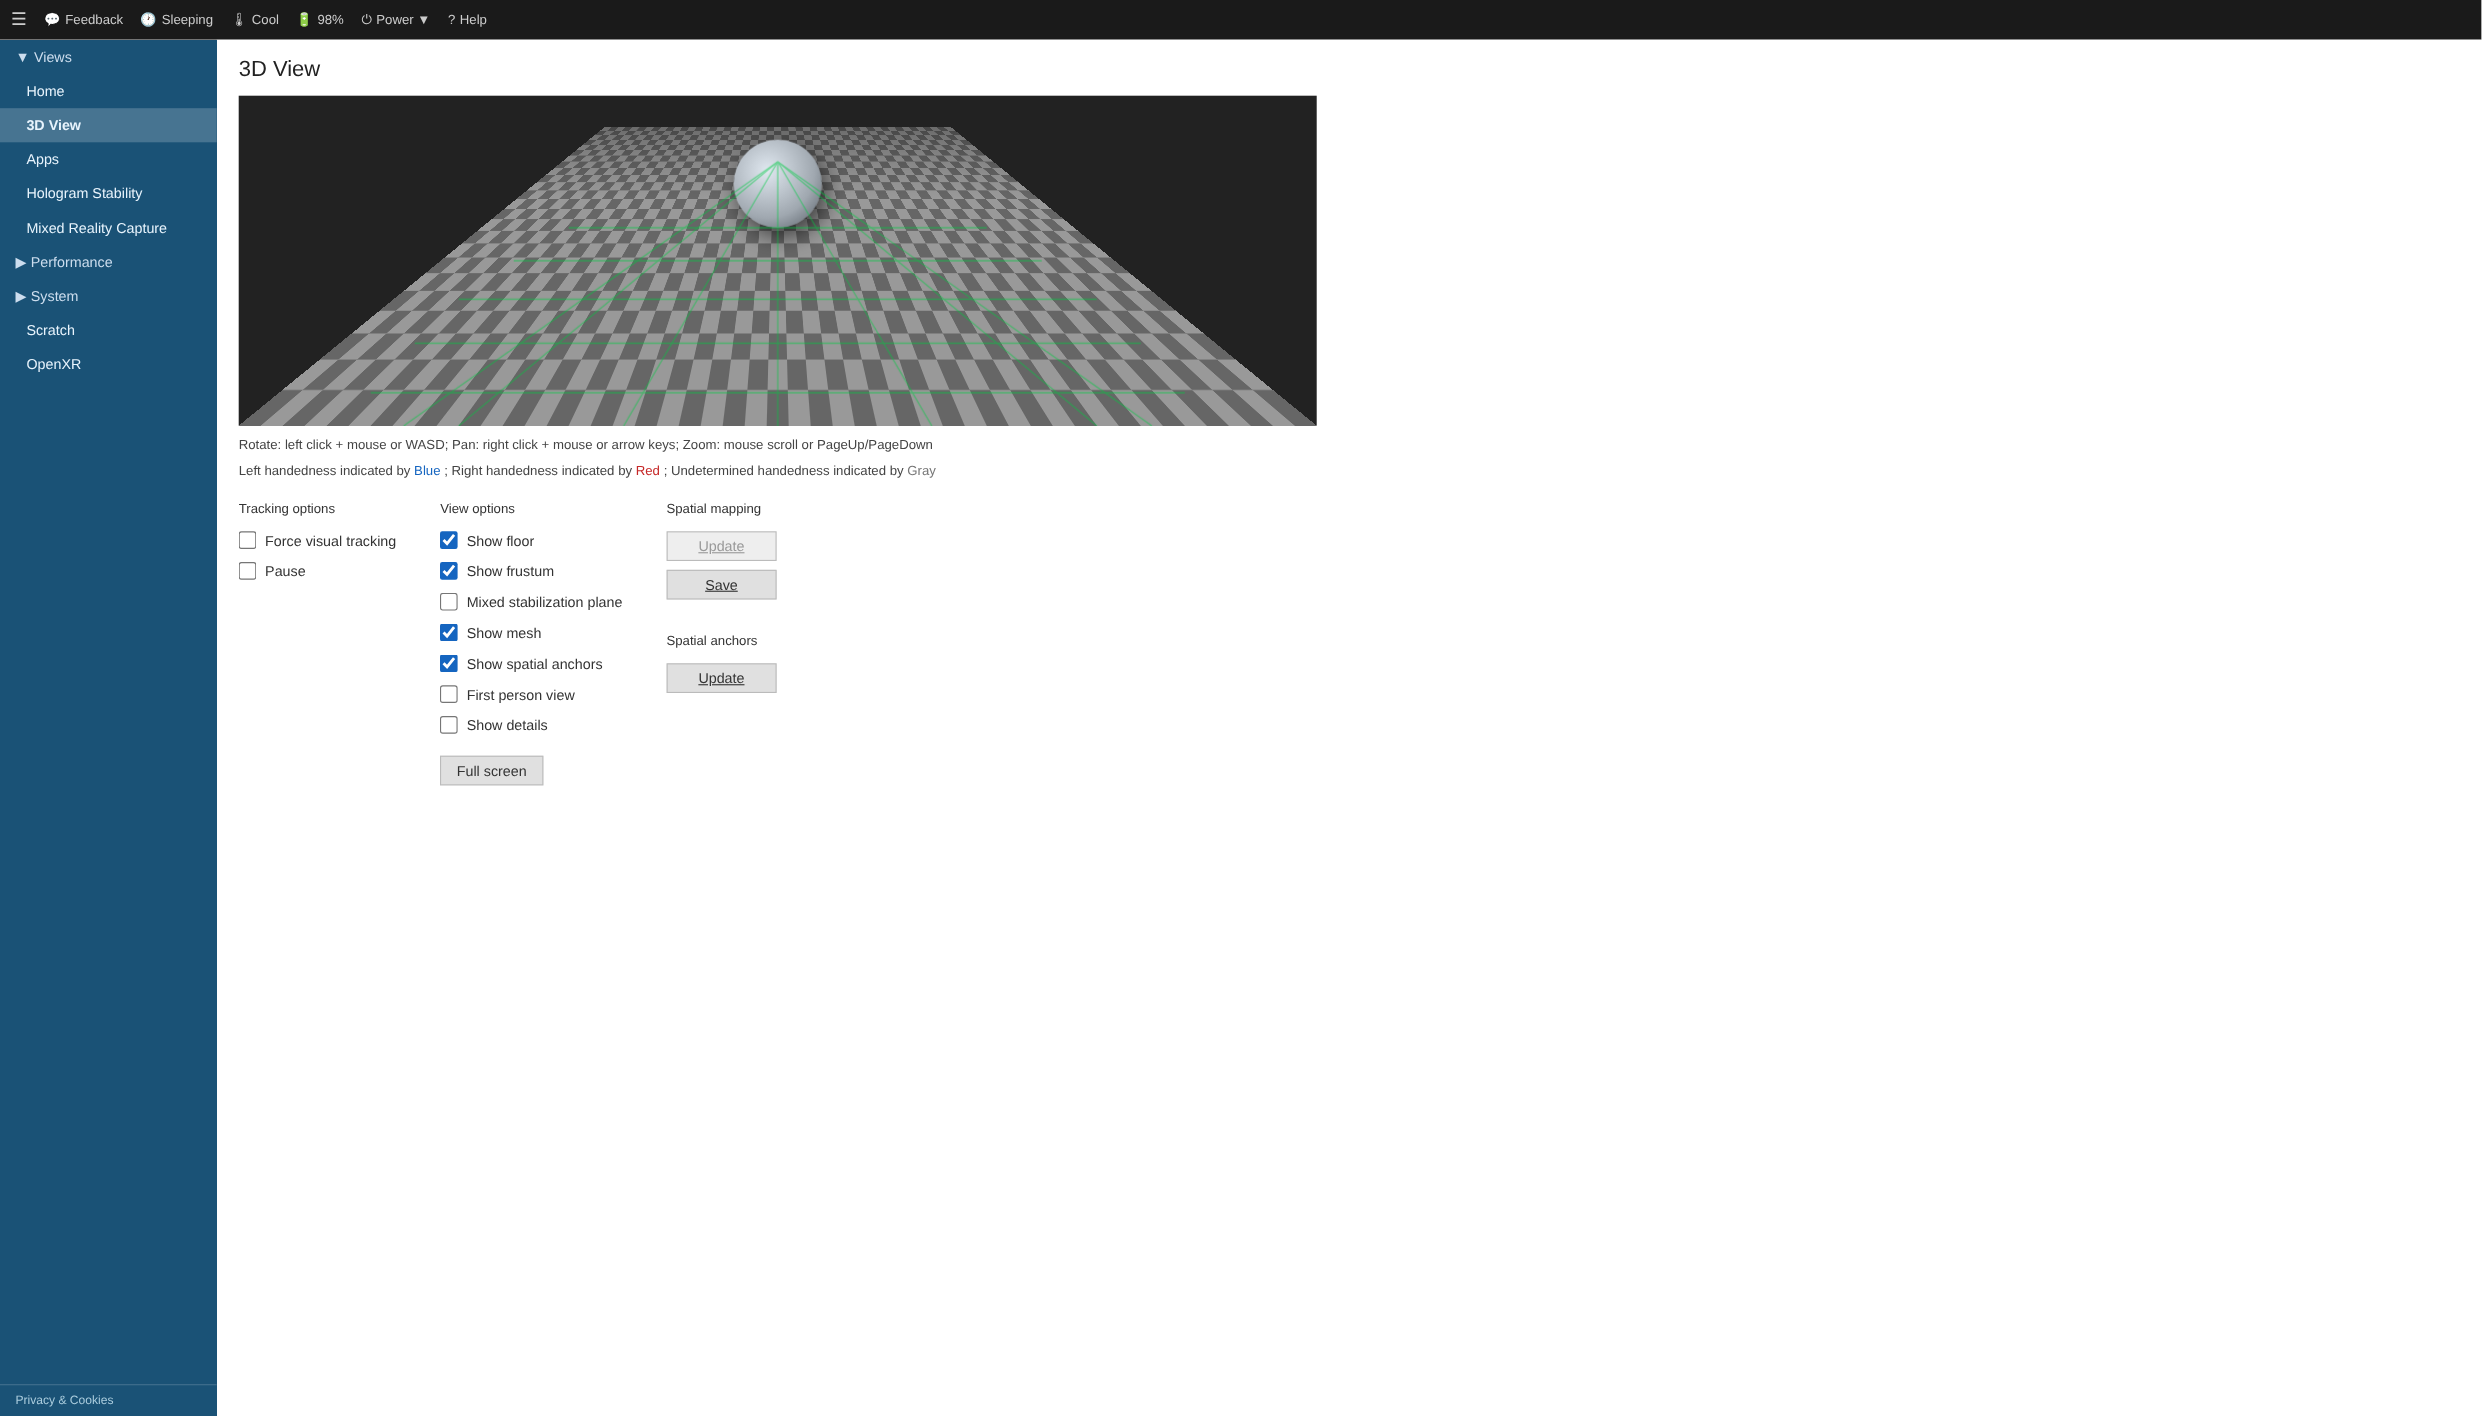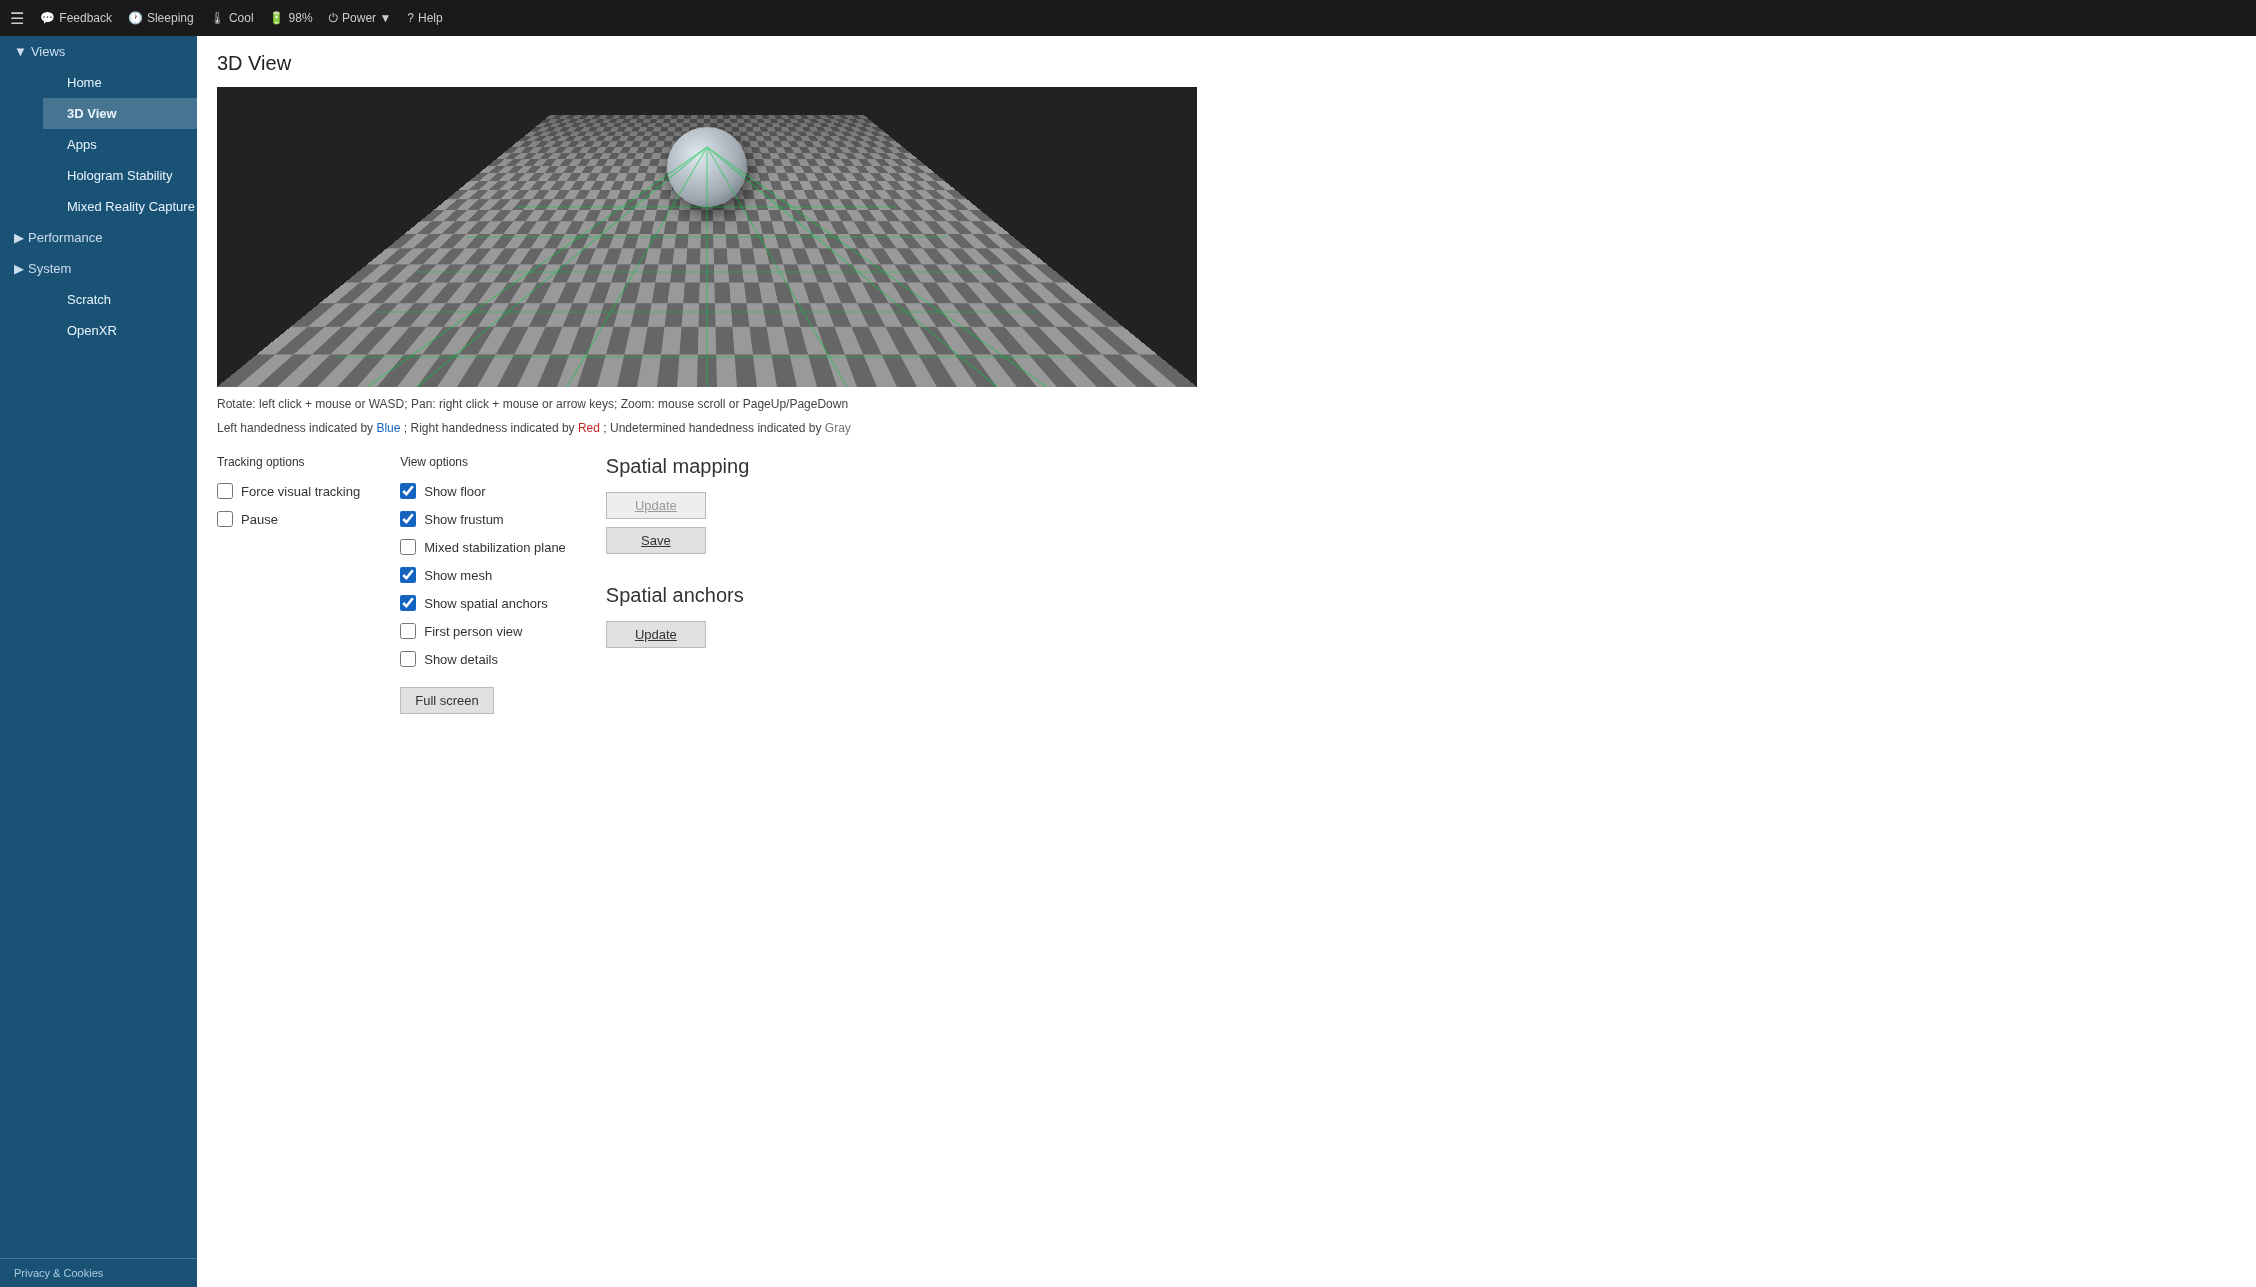--- a/index.html
+++ b/index.html
@@ -59,21 +59,20 @@
       display: flex;
       align-items: center;
       gap: 4px;
     }
     #sidebar .nav-item {
       padding: 8px 14px 8px 24px;
       font-size: 13px;
       color: #e8f4fd;
       cursor: pointer;
       white-space: nowrap;
-      margin-left: 43px;
     }
     #sidebar .nav-item.active { background: rgba(255,255,255,0.2); font-weight: 600; }
     #sidebar .privacy-footer {
       margin-top: auto;
       padding: 8px 14px;
       font-size: 11px;
       color: #acd;
       cursor: pointer;
       border-top: 1px solid rgba(255,255,255,0.2);
     }
@@ -184,21 +183,21 @@
       color: #333;
       cursor: pointer;
       margin-bottom: 8px;
       min-width: 90px;
       text-align: center;
     }
     .btn:disabled, .btn.disabled { background: #eee; color: #999; cursor: default; }
 
     .spatial-section { min-width: 180px; }
     .spatial-section h3 {
-      font-size: 20px;
+      font-size: 12px;
       font-weight: 300;
       color: #333;
       margin-bottom: 14px;
     }
     .btn-block { display: block; width: 100px; text-decoration: underline; }
 
     .full-screen-btn {
       margin-top: 8px;
       padding: 5px 14px;
       font-size: 13px;

